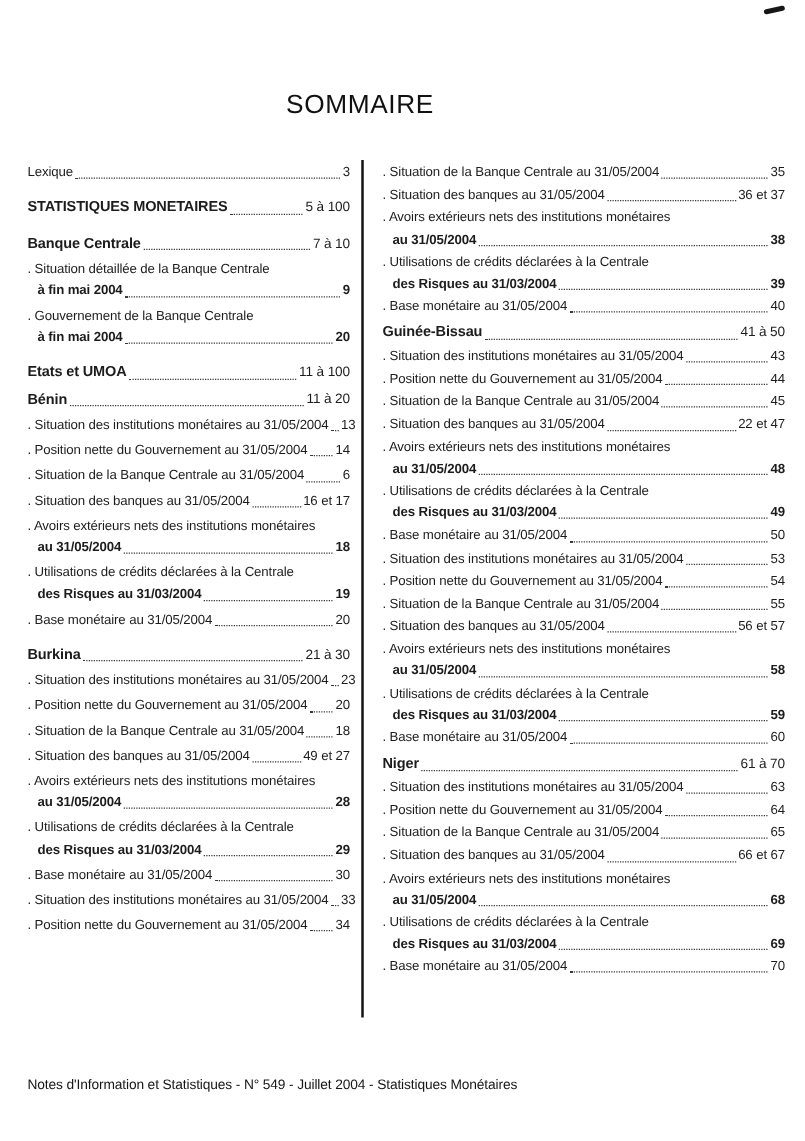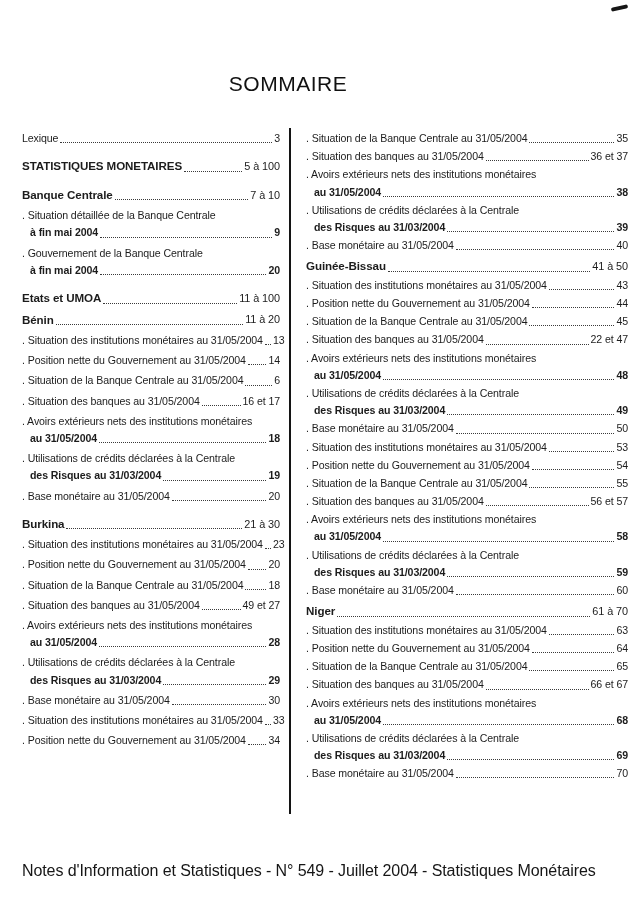--- a/index.html
+++ b/index.html
@@ -46,21 +46,21 @@
   .leader {
     flex:1; min-width:6px;
     border-bottom:1.5px dotted #3a3a3a;
     margin:0 2px 2px 2px;
   }
   .page-num { white-space:nowrap; }
   .l1 { margin-bottom:3px; white-space:nowrap; }
   .cont { padding-left:8px;font-weight:bold; }
   .footer {
     position:absolute; top:862px; left:22px;
-    font-size:16px; letter-spacing:-0.1px; color:#161616;
+    font-size:11px; letter-spacing:-0.1px; color:#161616;
     white-space:nowrap;
   }
 </style>
 </head>
 <body>
 
 <div class="page">
   <div class="scan-mark"></div>
 
   <h1 class="title">SOMMAIRE</h1>

